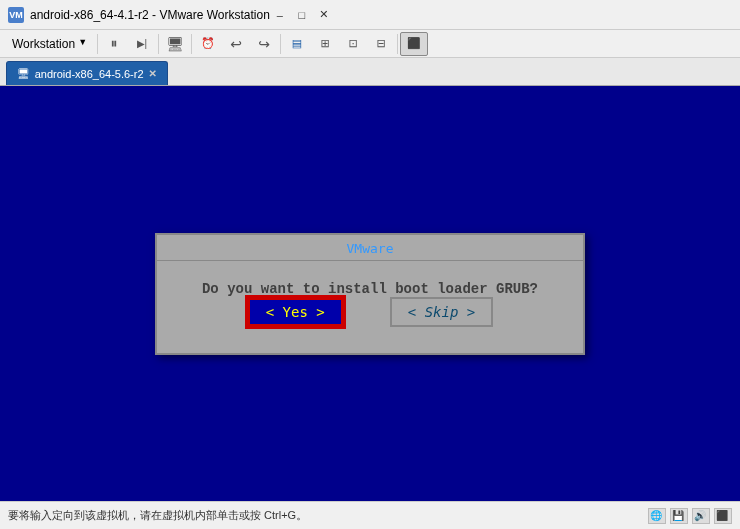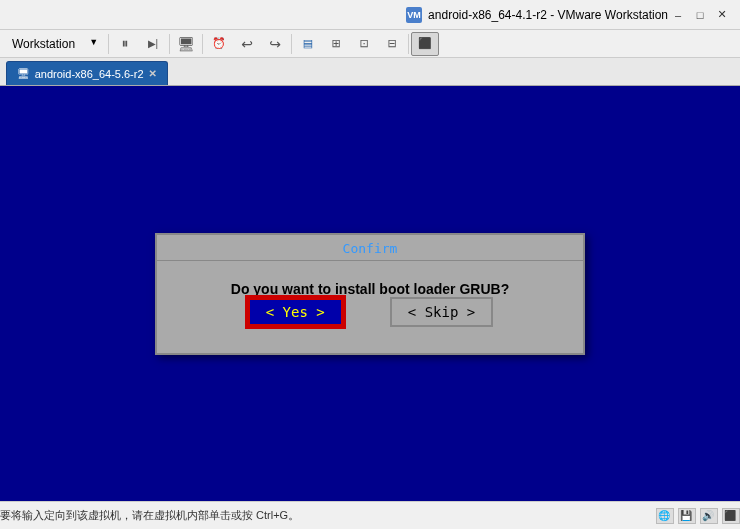--- a/index.html
+++ b/index.html
@@ -11,21 +11,21 @@
       overflow: hidden;
       background: #f0f0f0;
     }
 
     
     #title-bar {
       height: 30px;
       background: #f0f0f0;
       display: flex;
       align-items: center;
-      justify-content: flex-end;
+      justify-content: flex-start;
       padding: 0 8px;
       border-bottom: 1px solid #ccc;
       user-select: none;
     }
     #title-bar-left {
       display: flex;
       align-items: center;
       gap: 6px;
     }
     #window-icon {
@@ -72,21 +72,21 @@
       padding: 0 4px;
       border-bottom: 1px solid #ccc;
     }
     .menu-item {
       padding: 4px 8px;
       cursor: pointer;
       font-size: 12px;
       color: #000;
       display: flex;
       align-items: flex-start;
-      gap: 14px;
+      gap: 3px;
     }
     .menu-separator {
       width: 1px;
       height: 20px;
       background: #ccc;
       margin: 0 2px;
     }
     .toolbar-btn {
       width: 28px;
       height: 24px;
@@ -161,23 +161,23 @@
       font-size: 13px;
       padding: 6px 0 4px;
       border-bottom: 1px solid #888;
       background: #aaaaaa;
     }
     #dialog-body {
       padding: 20px 30px 16px;
       text-align: center;
     }
     #dialog-question {
-      font-family: Liberation Sans, sans-serif;
+      font-family: Liberation Mono, monospace;
       font-size: 14px;
-      color: #000000;
+      color: #404040;
       font-weight: bold;
     }
     #dialog-buttons {
       display: flex;
       justify-content: center;
       gap: 46px;
       padding-bottom: 10px;
     }
     .dialog-btn {
       font-family: monospace;
@@ -191,32 +191,33 @@
     #yes-btn {
       background: #0000aa;
       color: #ffff00;
       border: 3px solid #cc0000;
       outline: 2px solid #cc0000;
     }
     #yes-btn-text {
       color: #ffff00;
     }
     #skip-btn-text {
-      color: #000000;
+      color: #0c4a6e;
+      font-style: italic;
     }
 
     
     #status-bar {
       height: 28px;
       background: #f0f0f0;
       border-top: 1px solid #ccc;
       display: flex;
       align-items: center;
       justify-content: space-between;
-      padding: 0 0;
+      padding: 0 8px;
       font-size: 11px;
       color: #333;
     }
     #status-right {
       display: flex;
       align-items: center;
       gap: 4px;
     }
     .status-icon {
       width: 18px;
@@ -274,21 +275,21 @@
   <div class="tab active">
     <span style="font-size:10px;">🖥</span>
     <span>android-x86_64-5.6-r2</span>
     <span class="tab-close">✕</span>
   </div>
 </div>
 
 <div id="vm-area">
 
   <div id="dialog">
-    <div id="dialog-title">Confirm</div>
+    <div id="dialog-title">VMware</div>
     <div id="dialog-body">
       <div id="dialog-question">Do you want to install boot loader GRUB?</div>
       <div id="dialog-buttons">
         <button class="dialog-btn" id="yes-btn">
           <span id="yes-btn-text">&lt; Yes &gt;</span>
         </button>
         <button class="dialog-btn">
           <span id="skip-btn-text">&lt; Skip &gt;</span>
         </button>
       </div>

